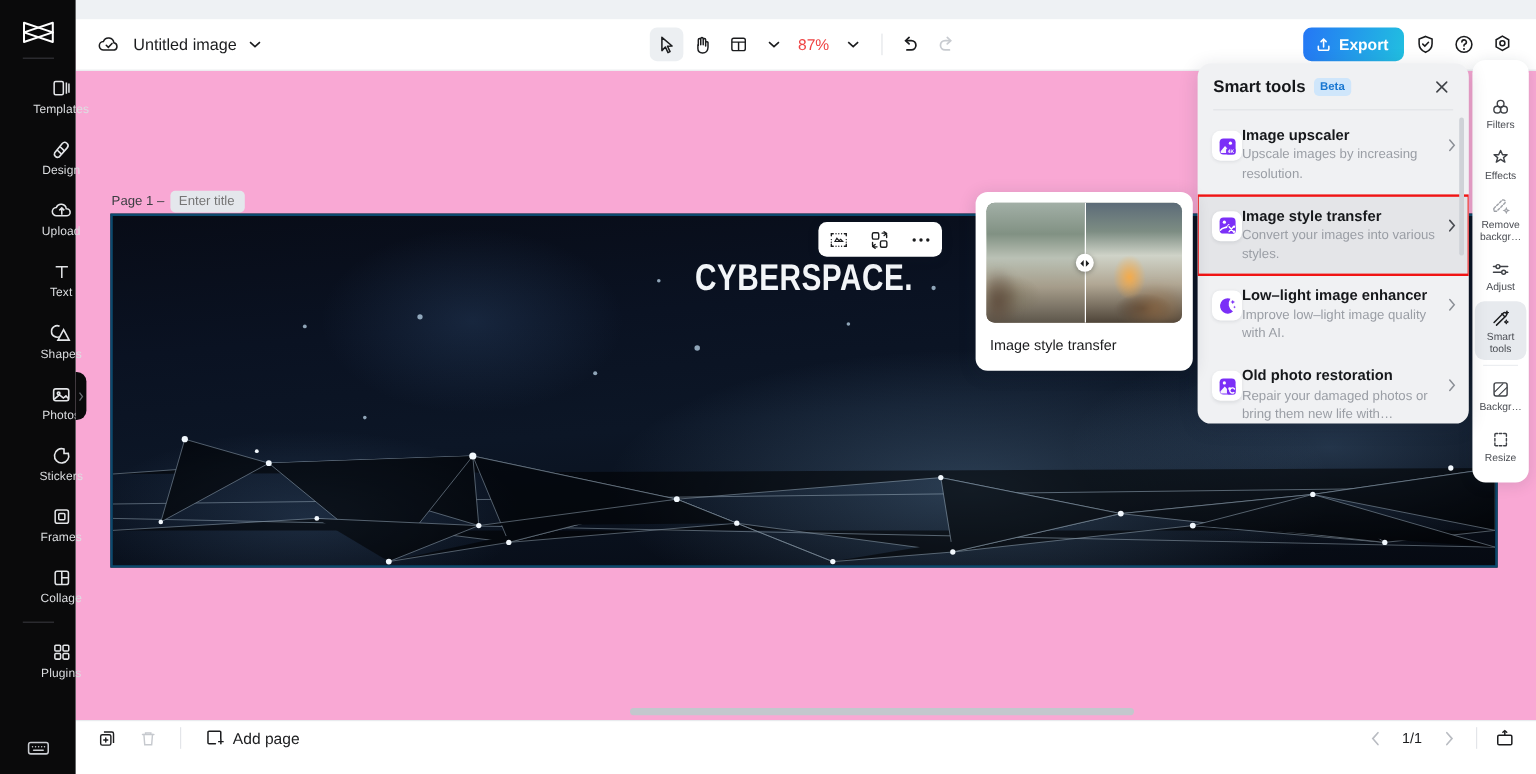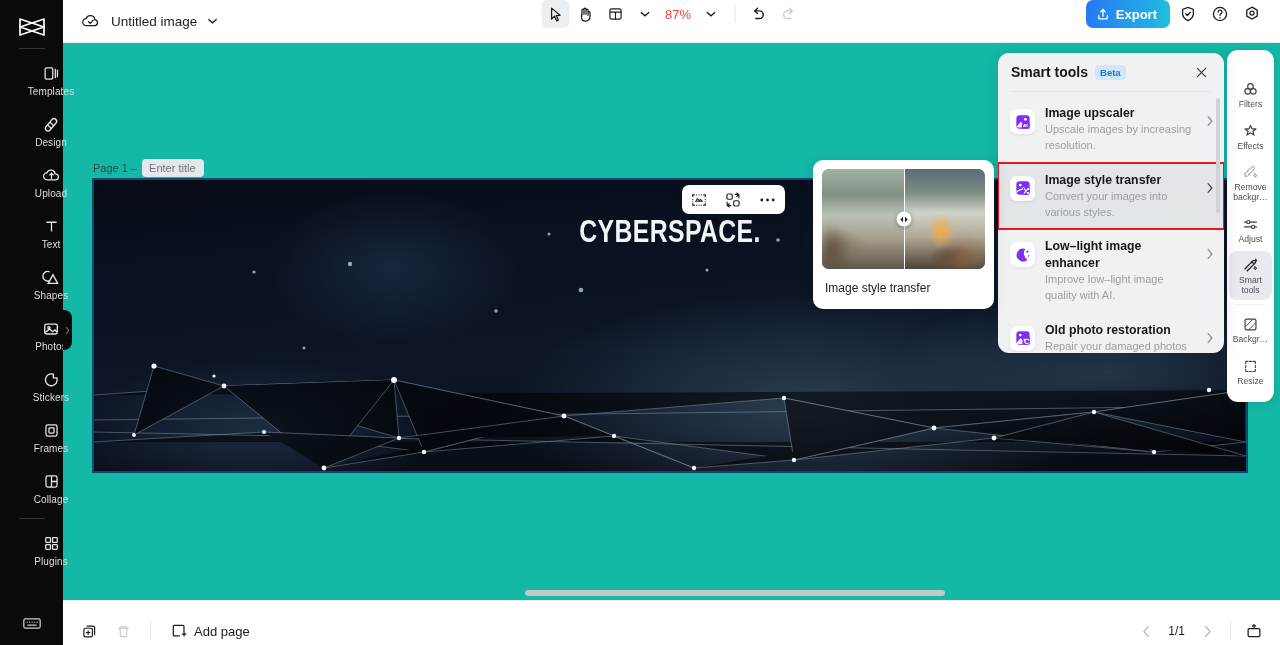--- a/index.html
+++ b/index.html
@@ -30,23 +30,23 @@
 
   
   #collapse-handle {
     position: absolute; left: 63px; top: 310px; width: 9px; height: 40px;
     background: #0a0a0b; border-radius: 0 8px 8px 0; z-index: 41;
     display: flex; align-items: center; justify-content: center; cursor: pointer;
   }
 
   
   #topbar {
-    position: absolute; left: 63px; top: 0; width: 1217px; height: 43px;
+    position: absolute; left: 63px; top: 16px; width: 1217px; height: 43px;
     background: #ffffff; border-bottom: 1px solid #e9ebee;
-    display: flex; z-index: 30;
+    display: flex; align-items: center; z-index: 30;
   }
   #doc-group { display: flex; align-items: center; gap: 10px; margin-left: 18px; }
   #doc-title { font-size: 13.5px; color: #1b1c1e; }
   .icon-btn {
     width: 28px; height: 28px; border-radius: 6px; display: flex;
     align-items: center; justify-content: center; cursor: pointer; background: transparent;
     border: none;
   }
   .icon-btn.active { background: #eceff2; }
   #center-tools {
@@ -59,21 +59,21 @@
   #export-btn {
     height: 28px; padding: 0 13px 0 10px; border-radius: 7px;
     background: linear-gradient(100deg,#2577f5 0%,#21bfe0 100%);
     color: #fff; font-size: 13px; font-weight: bold; display: flex;
     align-items: center; gap: 6px; cursor: pointer; border: none;
   }
 
   
   #canvas-area {
     position: absolute; left: 63px; top: 43px; width: 1217px; height: 557px;
-    background: #14b8a6; overflow: hidden;
+    background: #f9a8d4; overflow: hidden;
   }
   #page-label { position: absolute; left: 30px; top: 116px; display: flex; align-items: center; gap: 5px; }
   #page-label .pl-text { font-size: 11px; color: #3c3e42; }
   #page-title-input {
     font-size: 11px; color: #a5a9b0; background: #e4e7ec; border: none;
     border-radius: 4px; padding: 3px 7px; width: 62px; outline: none;
     font-family: "Liberation Sans", sans-serif;
   }
   #artboard {
     position: absolute; left: 29px; top: 135px; width: 1156px; height: 295px;
@@ -102,21 +102,21 @@
   .ft-btn { width: 25px; height: 23px; display:flex; align-items:center; justify-content:center;
             border-radius: 5px; cursor: pointer; }
 
   
   #h-scroll { position: absolute; left: 462px; bottom: 4px; width: 420px; height: 6px;
               background: #c3c7cd; border-radius: 3px; cursor: pointer; }
 
   
   #bottombar {
     position: absolute; left: 63px; top: 600px; width: 1217px; height: 45px;
-    background: #fff; border-top: 1px solid #e9ebee; display: flex; align-items: flex-end; z-index: 30;
+    background: #fff; border-top: 1px solid #e9ebee; display: flex; align-items: flex-start; z-index: 30;
   }
   #bb-left { display: flex; align-items: center; gap: 6px; margin-left: 12px; }
   #add-page { display: flex; align-items: center; gap: 7px; cursor: pointer; padding: 4px 7px;
               border-radius: 6px; }
   #add-page span { font-size: 13px; color: #1b1c1e; }
   #bb-right { position: absolute; right: 12px; display: flex; align-items: center; gap: 2px; }
   #page-count { font-size: 12px; color: #1b1c1e; padding: 0 6px; min-width: 28px; text-align: center; }
 
   
   #right-rail {
@@ -138,21 +138,21 @@
   }
   #sp-head { height: 38px; display: flex; align-items: center; padding: 0 13px; }
   #sp-title { font-size: 14px; font-weight: bold; color: #16181b; }
   #sp-beta { margin-left: 7px; font-size: 9.5px; color: #1877d2; background: #cfe6fb;
              border-radius: 4px; padding: 2px 5px; font-weight: bold; }
   #sp-close { margin-left: auto; width: 20px; height: 20px; display:flex; align-items:center;
               justify-content:center; cursor: pointer; }
   #sp-sep { height: 1px; background: #e1e3e6; margin: 0 13px 4px; }
   #sp-list { position: relative; height: 256px; overflow: hidden; }
   .sp-item {
-    display: flex; align-items: flex-start; gap: 10px; padding: 9px 10px 9px 12px;
+    display: flex; align-items: flex-start; gap: 0; padding: 9px 10px 9px 12px;
     cursor: pointer; position: relative;
   }
   .sp-item.highlight { background: #e4e5e8; outline: 2px solid #f11414; outline-offset: -1px; }
   .sp-ico { width: 25px; height: 25px; border-radius: 7px; background: #fff; flex: 0 0 auto;
             display: flex; align-items: center; justify-content: center; margin-top: 4px;
             box-shadow: 0 1px 3px rgba(30,40,60,.09); }
   .sp-txt { flex: 1; min-width: 0; }
   .sp-name { font-size: 12.3px; color: #16181b; font-weight: bold; line-height: 1.34; }
   .sp-desc { font-size: 11px; color: #9a9ea5; line-height: 1.42; margin-top: 1px; }
   .sp-chev { flex: 0 0 auto; margin-top: 10px; }

